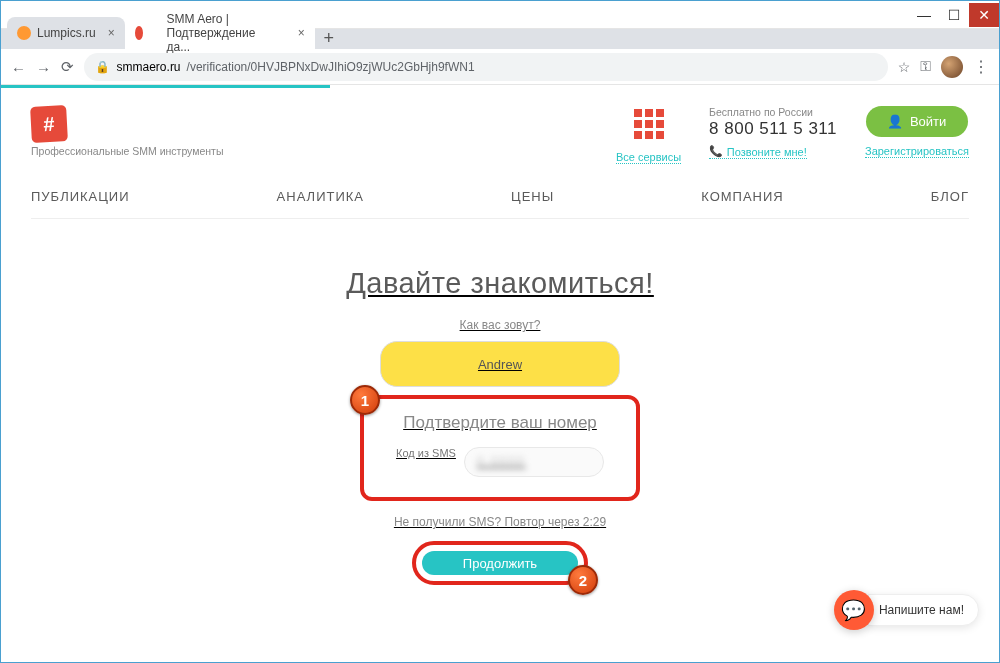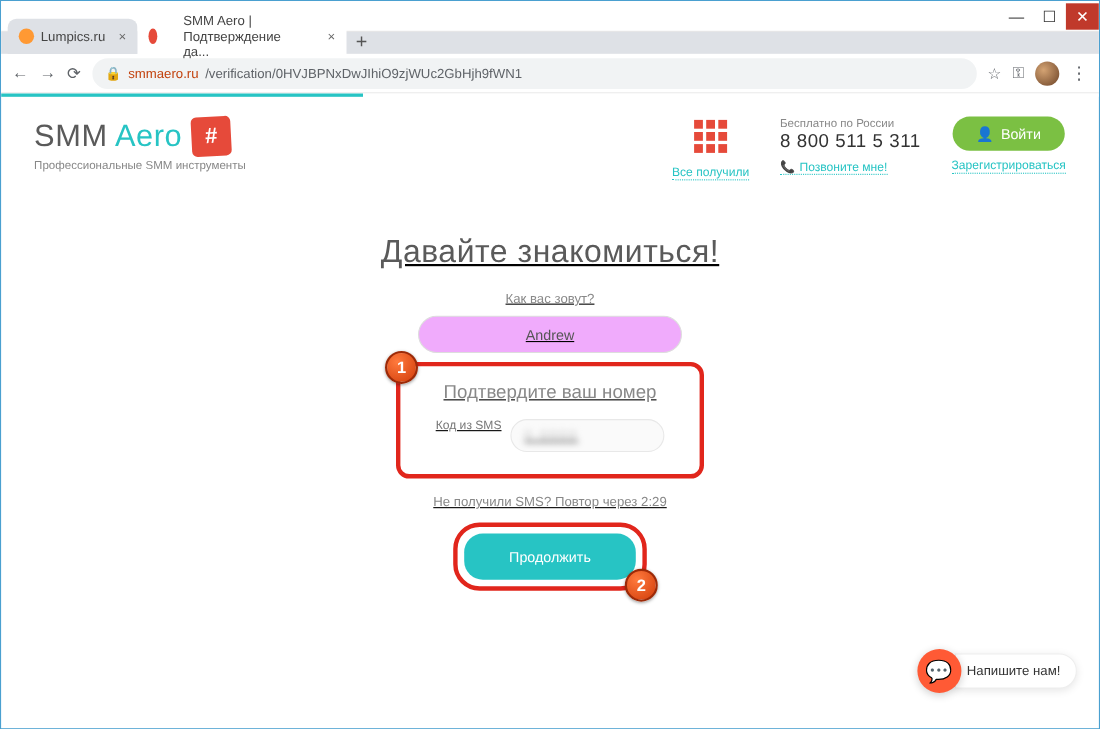--- a/index.html
+++ b/index.html
@@ -18,21 +18,21 @@
 .tab .fav { width: 14px; height: 14px; border-radius: 50%; display: inline-block; }
 .tab .fav.orange { background: #ff9933; }
 .tab .fav.red { background: #e64a3a; }
 .tab .x { margin-left: 6px; color: #666; }
 .newtab { width: 28px; text-align: center; color: #555; font-size: 18px; }
 
 
 .addrbar { height: 36px; background: #fff; display: flex; align-items: center; padding: 0 10px; border-bottom: 1px solid #e5e5e5; gap: 10px; }
 .nav-ico { color: #5f6368; font-size: 15px; }
 .addr { flex: 1; display: flex; align-items: center; height: 28px; border-radius: 14px; background: #f1f3f4; padding: 0 12px; font-size: 12px; color: #5f6368; gap: 6px; }
-.addr .dom { color: #c2410c; }
+.addr .dom { color: #000000; }
 .star, .key { color: #5f6368; font-size: 14px; }
 .avatar { width: 22px; height: 22px; border-radius: 50%; background: radial-gradient(circle at 35% 35%, #d4a373, #6b4226); }
 .menu-dots { color: #5f6368; font-size: 16px; }
 
 
 .progress { height: 3px; background: #fff; }
 .progress .fill { width: 33%; height: 100%; background: #27c4c4; }
 
 
 .page { padding: 18px 30px 0 30px; position: relative; height: calc(100% - 103px); }
@@ -58,36 +58,36 @@
 .auth { text-align: center; }
 .login-btn { background: #7bc043; color: #fff; border: none; border-radius: 18px; padding: 8px 22px; font-size: 13px; display: inline-flex; align-items: center; gap: 6px; cursor: pointer; }
 .register-link { display: block; margin-top: 8px; color: #27c4c4; font-size: 11px; text-decoration: none; border-bottom: 1px dotted #27c4c4; }
 
 .mainnav { display: flex; justify-content: space-between; margin-top: 24px; padding-bottom: 14px; border-bottom: 1px solid #eee; }
 .mainnav a { color: #5a5a5a; font-size: 13px; letter-spacing: 1px; text-decoration: none; }
 
 .form-area { margin-top: 48px; text-align: center; text-decoration: underline; }
 .hero { font-size: 29px; color: #5a5a5a; font-weight: 300; letter-spacing: 0.5px; }
 .q { font-size: 12px; color: #888; margin-top: 18px; }
-.pill-input { width: 240px; height: 34px; border: 1px solid #ddd; border-radius: 17px; margin: 9px auto 0 auto; display: flex; align-items: center; justify-content: center; font-size: 13px; color: #555; background: #f0abfc; }
+.pill-input { width: 240px; height: 46px; border: 1px solid #ddd; border-radius: 17px; margin: 9px auto 0 auto; display: flex; align-items: center; justify-content: center; font-size: 13px; color: #555; background: #fde047; }
 
 .verify-box { width: 280px; margin: 8px auto 0 auto; padding: 14px 18px 20px 18px; border: 4px solid #e1261c; border-radius: 12px; position: relative; }
 .verify-lbl { font-size: 17px; color: #888; text-align: center; }
 .sms-row { display: flex; align-items: flex-start; gap: 8px; margin-top: 14px; justify-content: center; }
 .sms-lbl { font-size: 11px; color: #777; }
 .sms-field { width: 140px; height: 30px; border: 1px solid #e8e8e8; border-radius: 15px; background: #fafafa; display: flex; align-items: center; padding: 0 12px; }
 .sms-blur { color: #bbb; filter: blur(3px); font-size: 12px; letter-spacing: 2px; }
 
 .badge { position: absolute; width: 30px; height: 30px; border-radius: 50%; background: radial-gradient(circle at 35% 30%, #ff7a3d, #d13c0a); border: 2px solid #9c2a08; color: #fff; font-weight: 700; display: flex; align-items: center; justify-content: center; font-size: 15px; box-shadow: 0 1px 3px rgba(0,0,0,0.4); }
 .badge1 { top: -14px; left: -14px; }
 
 .repeat { font-size: 12px; color: #888; margin-top: 14px; }
 
 .continue-wrap { width: 176px; margin: 12px auto 0 auto; padding: 6px; border: 4px solid #e1261c; border-radius: 24px; position: relative; }
-.continue-btn { width: 100%; height: 42px; border: none; border-radius: 17px; background: #27c4c4; color: #fff; font-size: 13px; cursor: pointer; }
+.continue-btn { width: 100%; height: 24px; border: none; border-radius: 17px; background: #27c4c4; color: #fff; font-size: 13px; cursor: pointer; }
 .badge2 { bottom: -14px; right: -14px; }
 
 .chat-widget { position: absolute; right: 20px; bottom: 16px; display: flex; align-items: center; gap: 0; }
 .chat-bubble { width: 40px; height: 40px; border-radius: 50%; background: #ff5a35; display: flex; align-items: center; justify-content: center; color: #fff; font-size: 20px; box-shadow: 0 2px 8px rgba(0,0,0,0.2); z-index: 2; }
 .chat-label { background: #fff; border: 1px solid #eee; border-radius: 0 16px 16px 0; height: 32px; padding: 0 14px 0 10px; font-size: 12px; color: #333; display: flex; align-items: center; margin-left: -6px; box-shadow: 0 2px 8px rgba(0,0,0,0.1); }
 </style>
 </head>
 <body>
 
 <div class="titlebar">
@@ -126,61 +126,65 @@
 </div>
 <div class="progress">
     <div class="fill"></div>
   </div>
 
 <div class="page">
 
   <div class="header">
     <div class="brand">
       <div class="logo">
-        <span class="logo-txt">
-          <span>SMM</span> <span class="aero">Aero</span>
-        </span>
         <span class="logo-hash">#</span>
       </div>
       <div class="tagline">Профессиональные SMM инструменты</div>
     </div>
 
     <div class="services">
       <div class="grid9">
         <div></div>
           <div></div>
           <div></div>
           <div></div>
           <div></div>
           <div></div>
           <div></div>
           <div></div>
           <div></div>
       </div>
-      <a>Все получили</a>
+      <a>Все сервисы</a>
     </div>
 
     <div class="phone-block">
       <div class="free-ru">Бесплатно по России</div>
       <div class="phone-num">8 800 511 5 311</div>
       <a class="call-me">
         <span>📞</span>
         <span>Позвоните мне!</span>
       </a>
     </div>
 
     <div class="auth">
       <button class="login-btn">
         <span>👤</span>
         <span>Войти</span>
       </button>
       <a class="register-link">Зарегистрироваться</a>
     </div>
   </div>
 
+  <nav class="mainnav">
+    <a>ПУБЛИКАЦИИ</a>
+    <a>АНАЛИТИКА</a>
+    <a>ЦЕНЫ</a>
+    <a>КОМПАНИЯ</a>
+    <a>БЛОГ</a>
+  </nav>
 
   <div class="form-area">
     <h1 class="hero">Давайте знакомиться!</h1>
     <div class="q">Как вас зовут?</div>
 
     <div class="pill-input">
       <span>Andrew</span>
     </div>
 
     <div class="verify-box">

